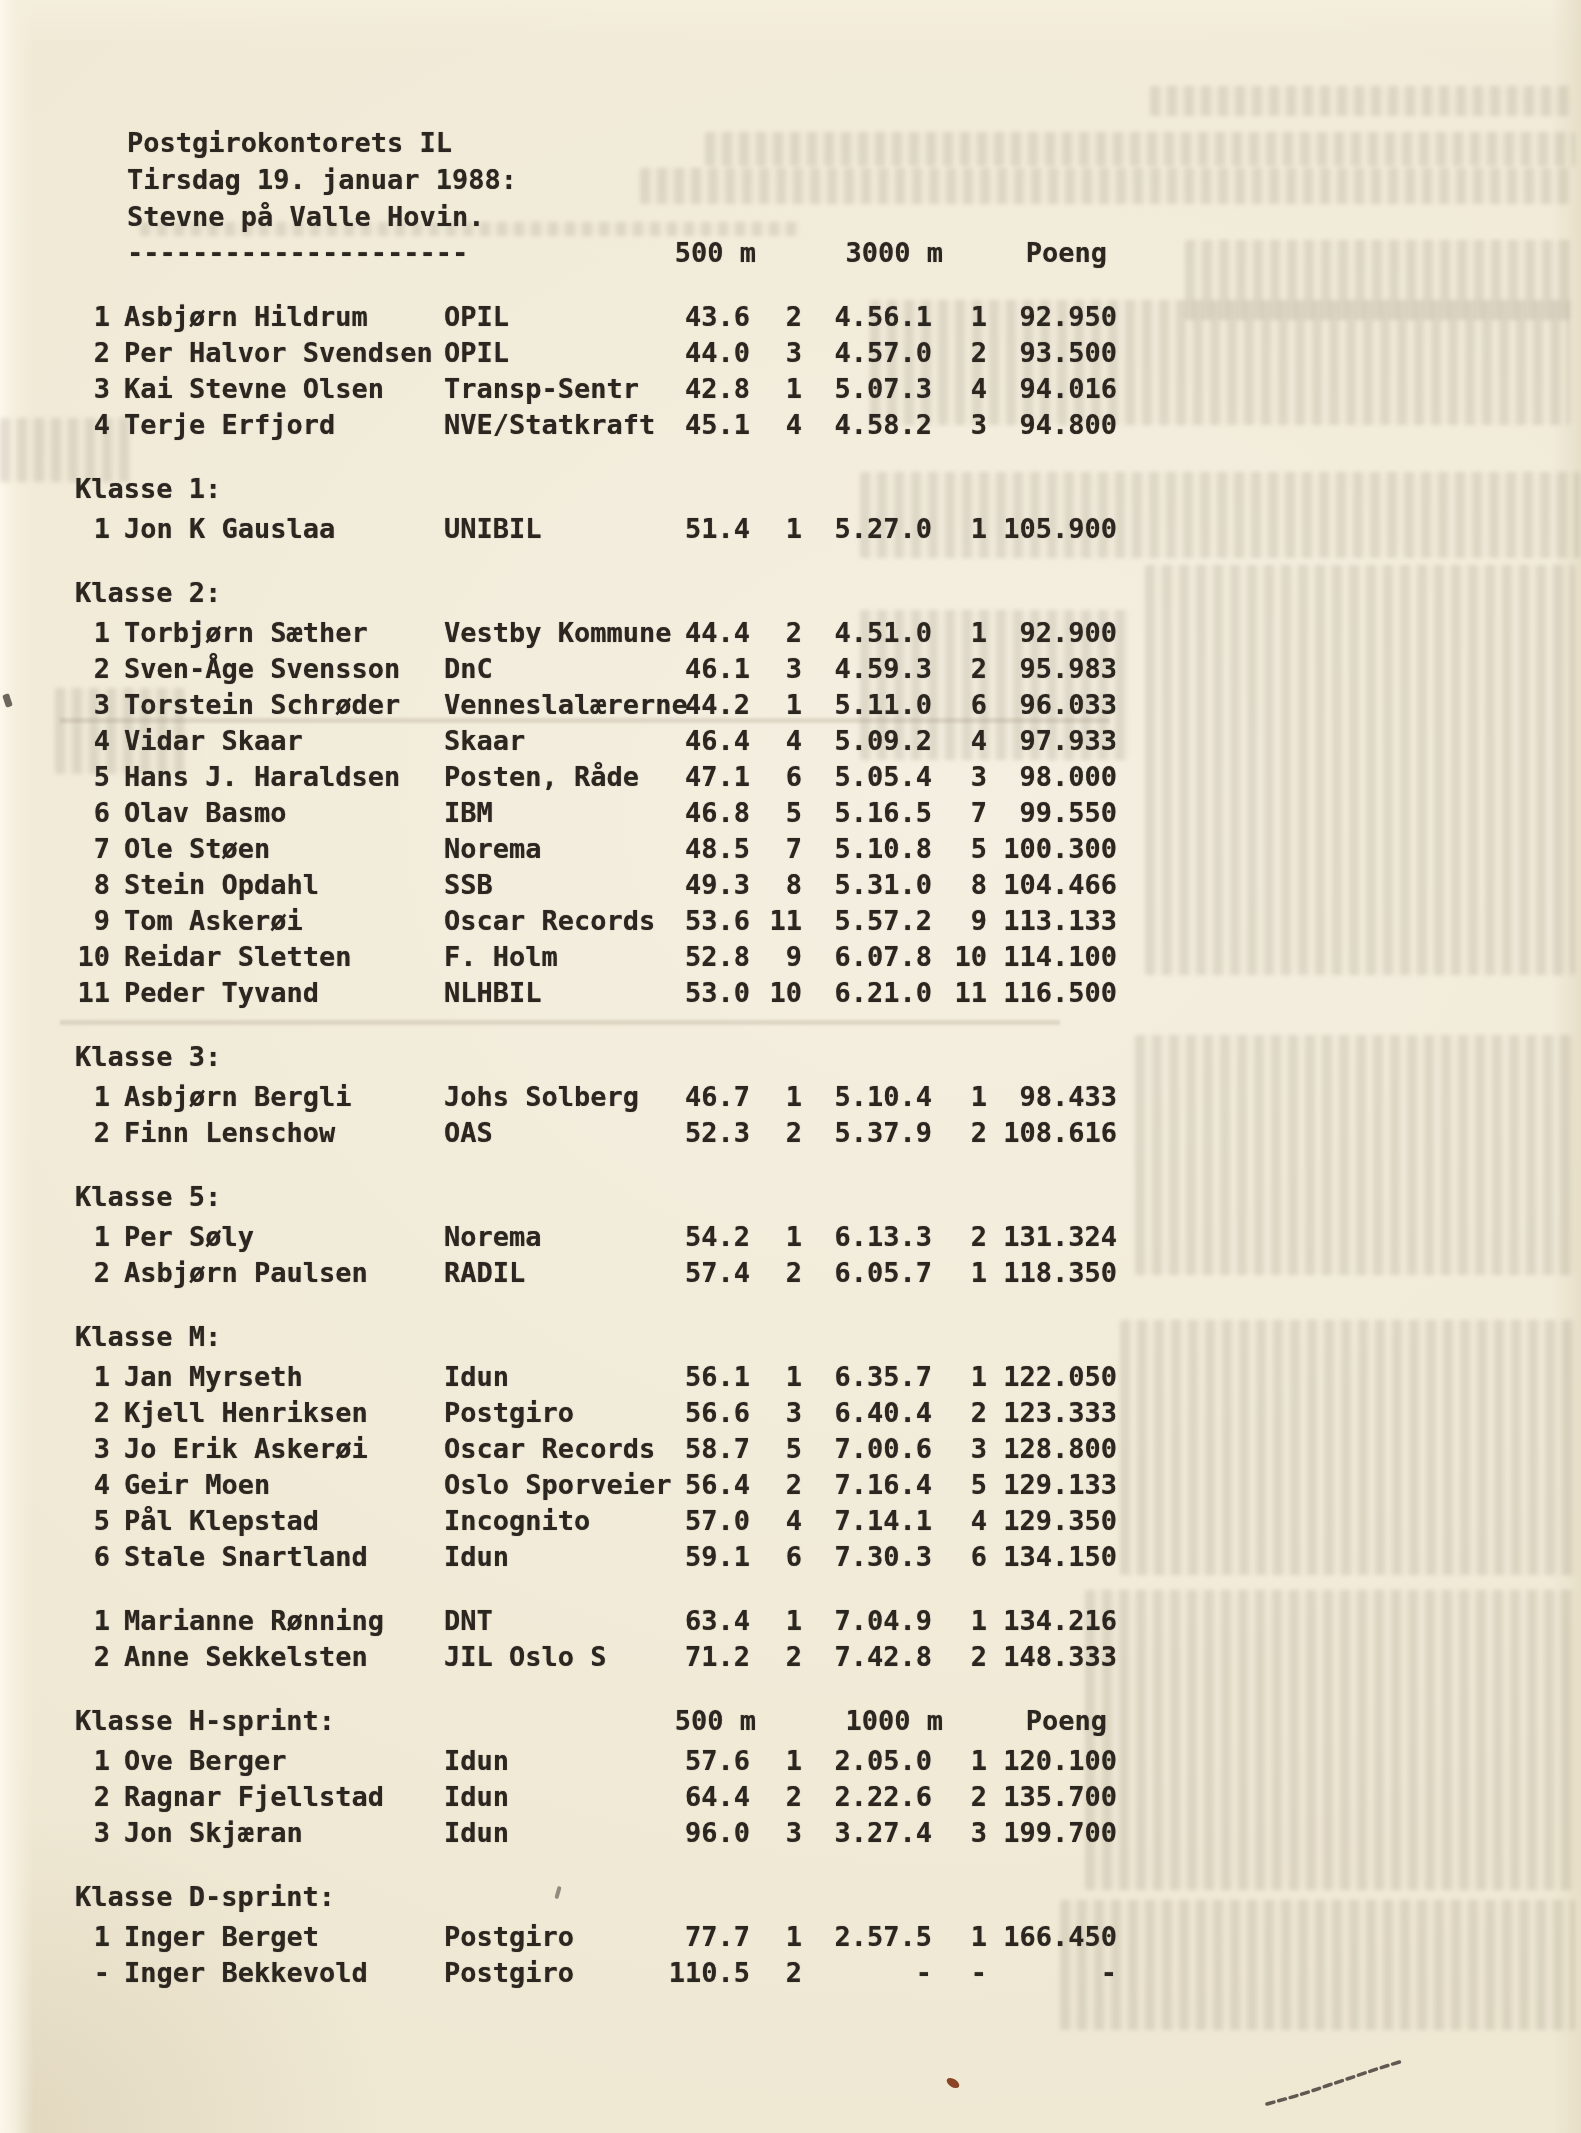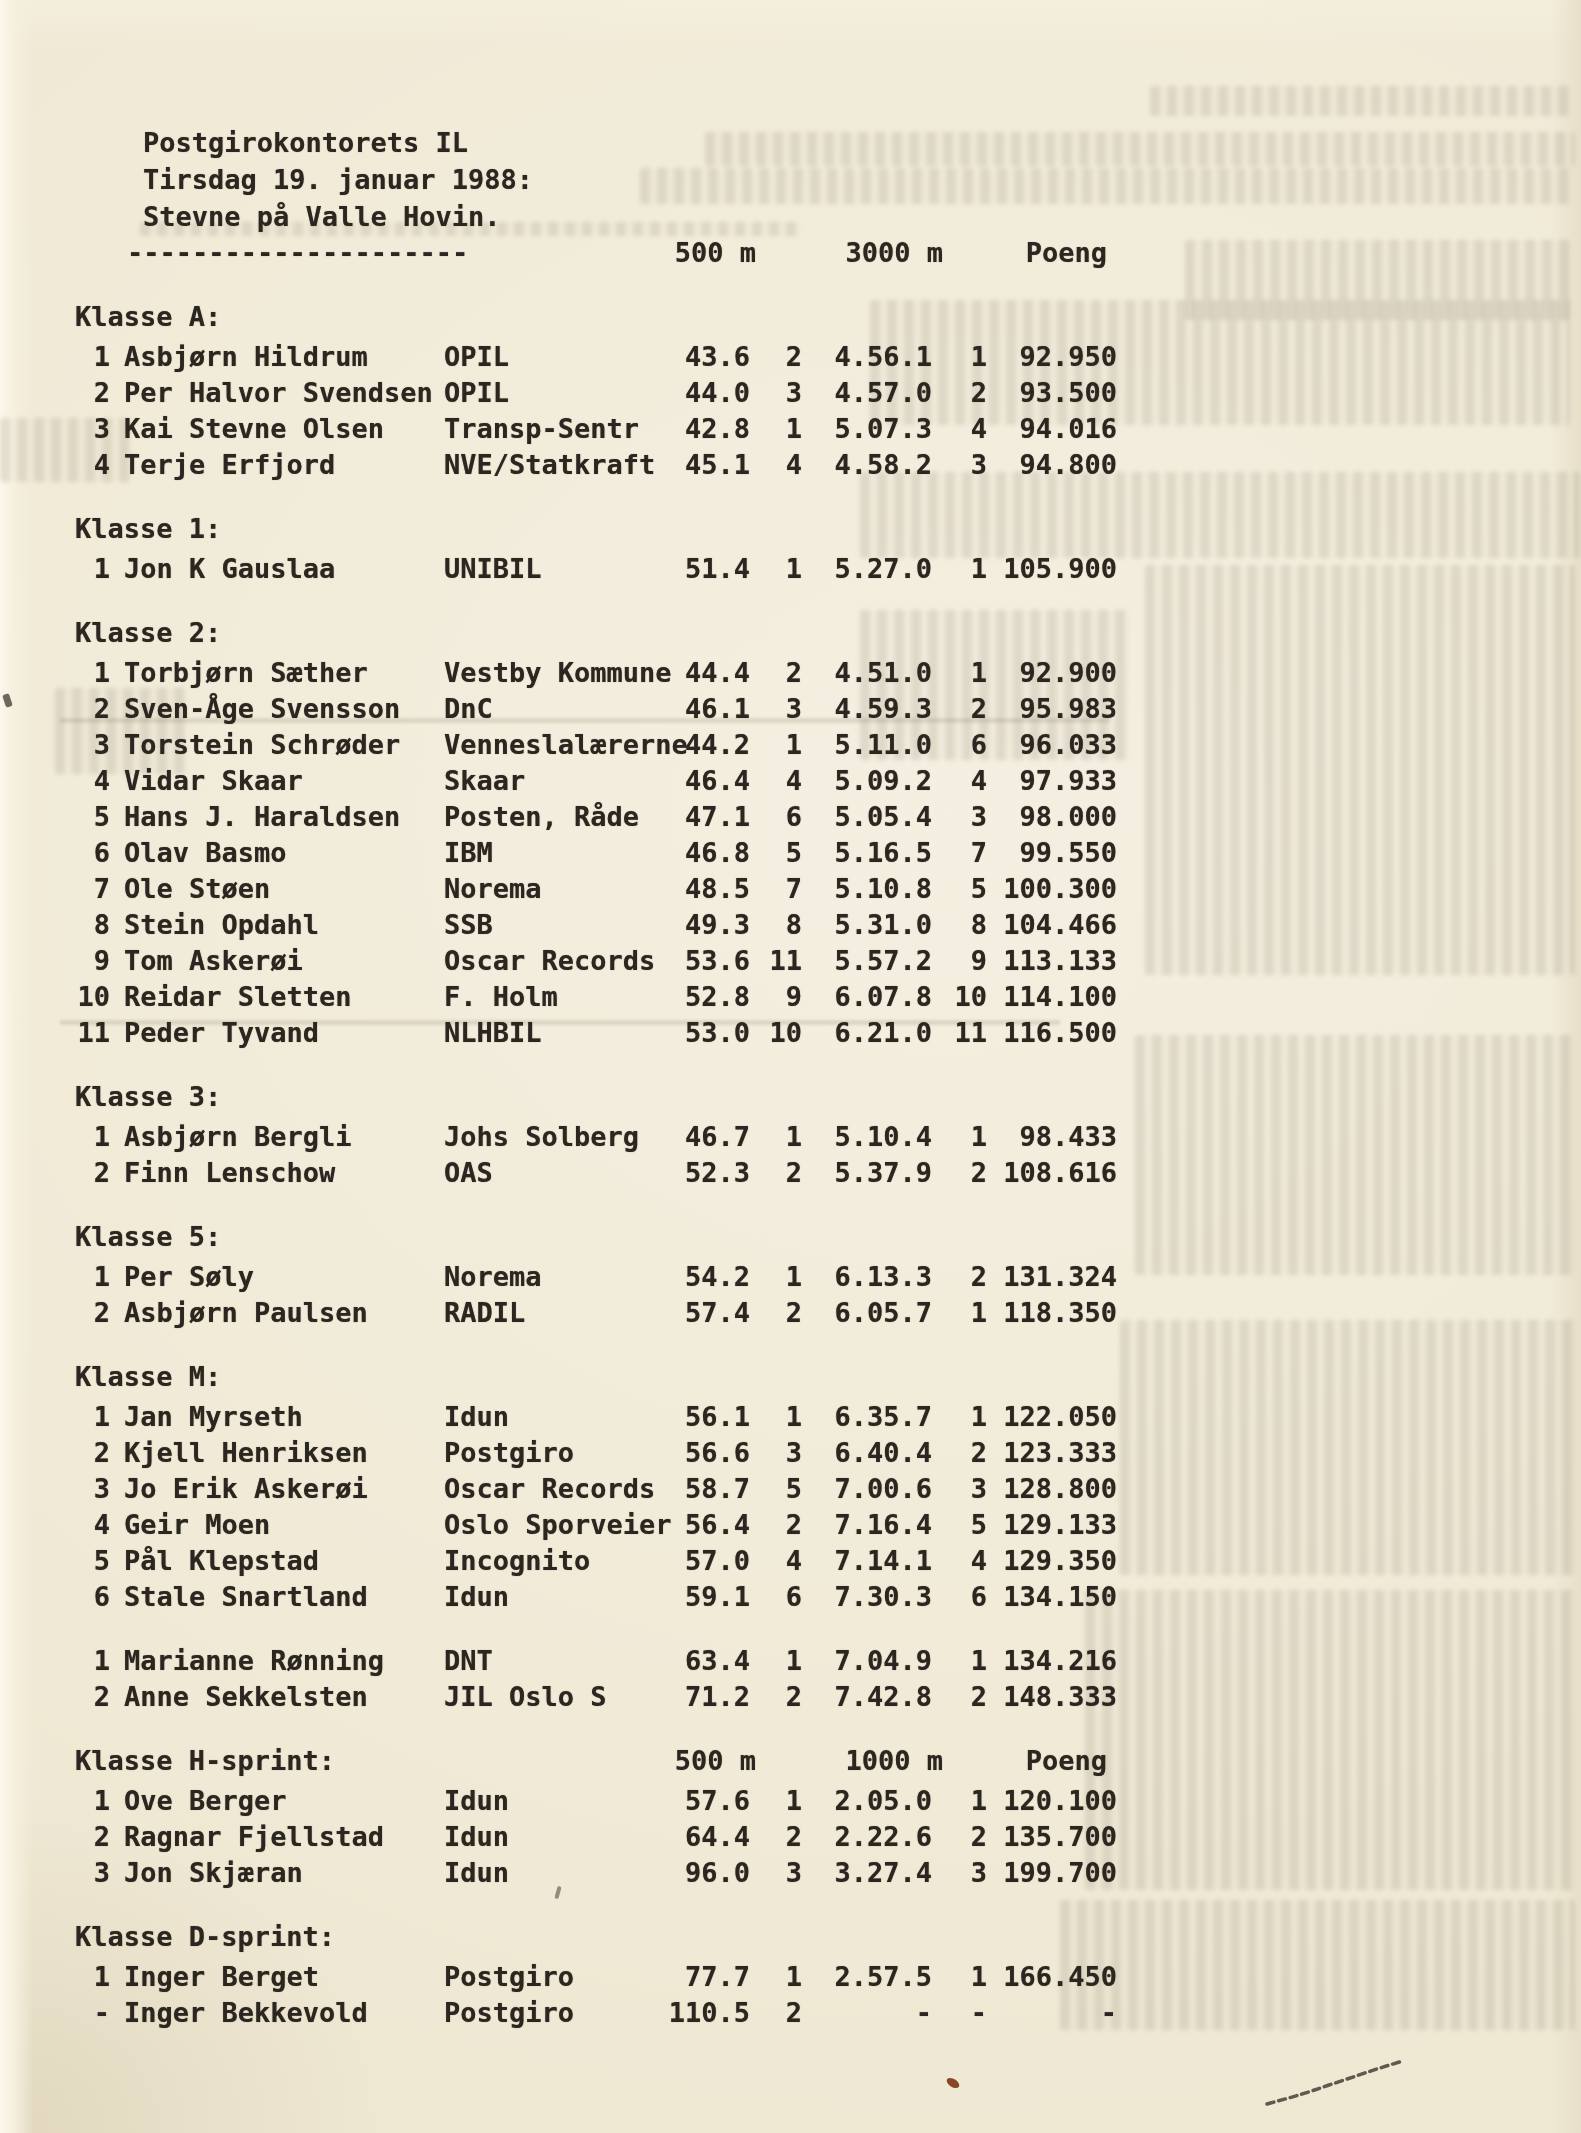--- a/index.html
+++ b/index.html
@@ -12,21 +12,21 @@
       linear-gradient(180deg, #f4eedd 0, rgba(244,238,221,0) 46px),
       radial-gradient(140% 90% at 60% 38%, rgba(255,255,255,.30), rgba(255,255,255,0) 70%),
       radial-gradient(42% 26% at 0% 100%, rgba(190,172,138,.28), rgba(190,172,138,0) 60%);
     font-family:"DejaVu Sans Mono", monospace;
     font-weight:bold;
     font-size:27px;
     color:#2b2620;
     text-shadow:0 0 1px rgba(43,38,30,.55);
   }
   .content{ position:absolute; left:75px; top:124px; width:1080px; }
-  .hdr{ margin-left:68px; }
+  .hdr{ margin-left:52px; }
   .hdr .hline{ height:37px; line-height:37px; white-space:nowrap; }
   .row{
     display:grid;
     grid-template-columns:35px 320px 235px 85px 52px 130px 55px 130px;
     height:36px; line-height:36px;
   }
   .section{ margin-top:28px; }
   .title-row{ margin-bottom:4px; }
   .title{ grid-column:1/4; white-space:nowrap; }
   .rank,.t1,.p1,.t2,.p2,.pts{ text-align:right; white-space:nowrap; }
@@ -93,23 +93,20 @@
 
     <div class="row colhead-row">
       <span class="divider">---------------------</span>
       <span class="ch1">500 m</span>
       <span class="ch2">3000 m</span>
       <span class="ch3">Poeng</span>
     </div>
 
     <div id="sections">
         <div class="section">
-          <div class="row title-row">
-            <span class="title">Klasse A:</span>
-          </div>
           <div class="row">
             <span class="rank">1</span>
             <span class="name">Asbjørn Hildrum</span>
             <span class="club">OPIL</span>
             <span class="t1">43.6</span>
             <span class="p1">2</span>
             <span class="t2">4.56.1</span>
             <span class="p2">1</span>
             <span class="pts">92.950</span>
           </div>

